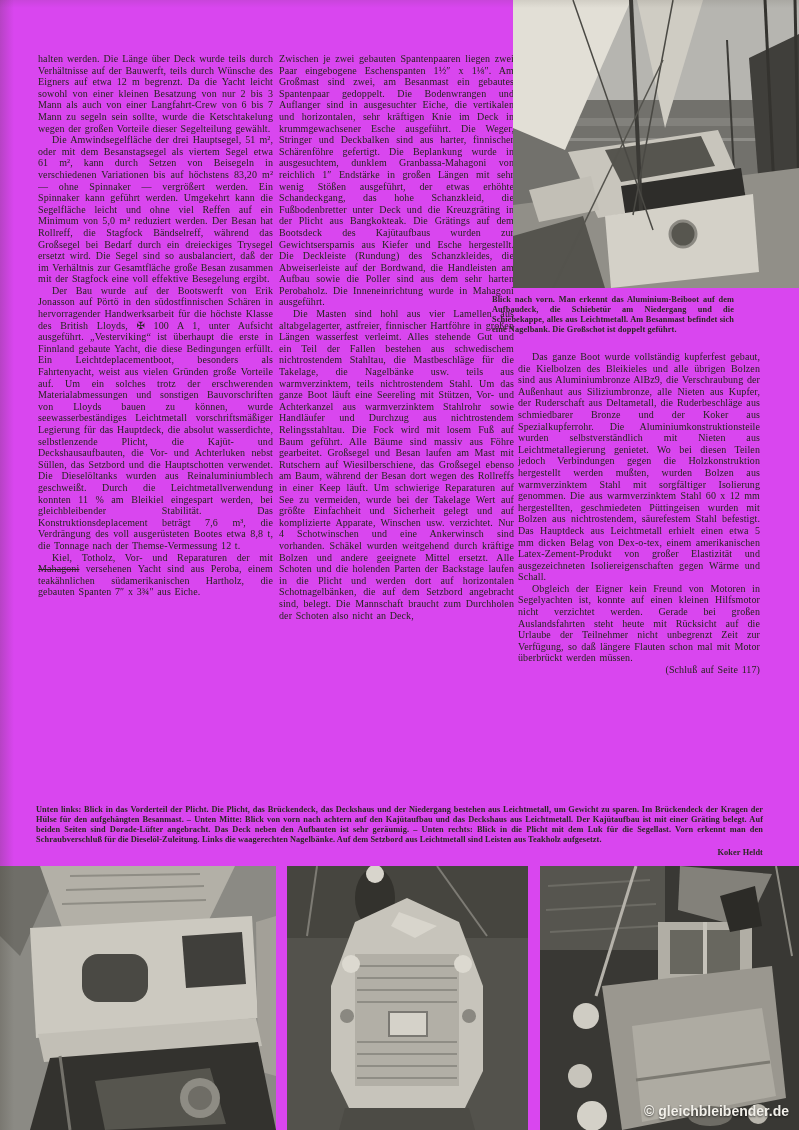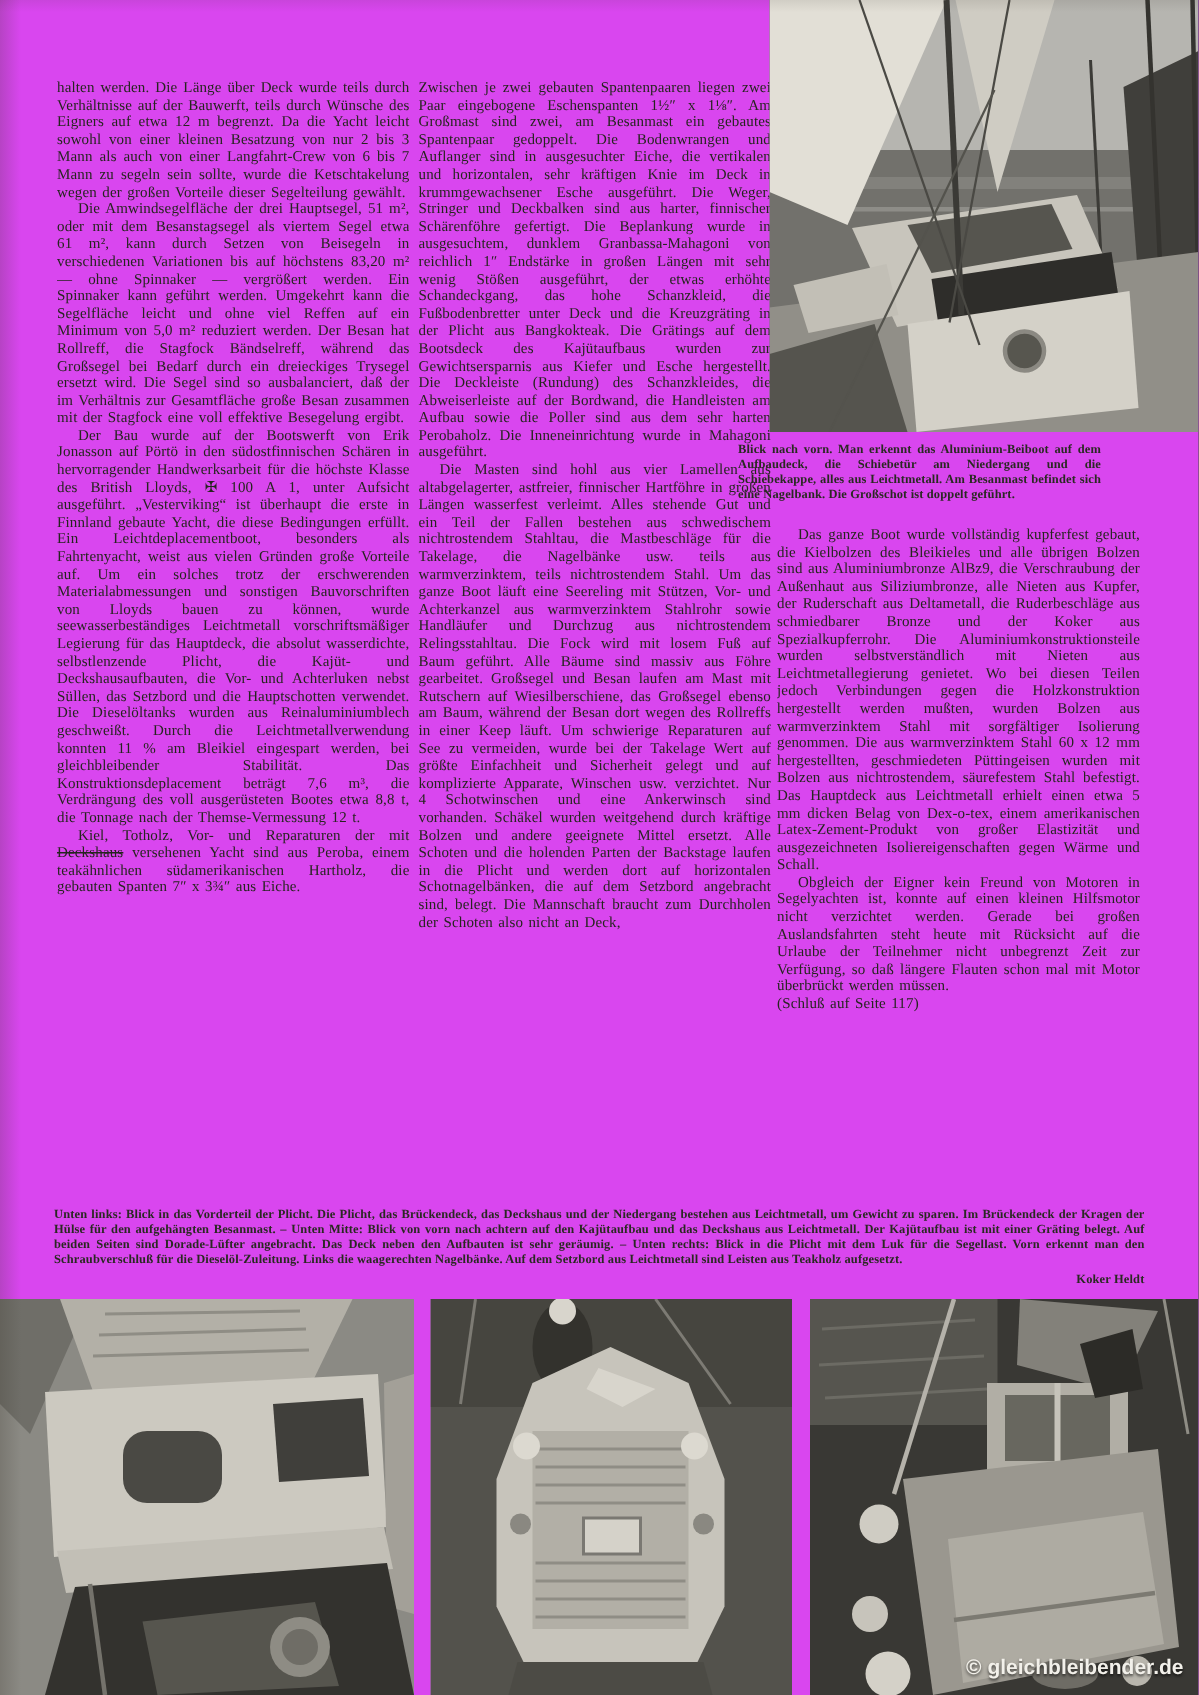--- a/index.html
+++ b/index.html
@@ -27,21 +27,21 @@
     font-size:10px;line-height:11.6px;
     text-align:justify;
     word-spacing:1px;letter-spacing:0.1px;
     hyphens:auto;
   }
   .col p{margin:0;}
   .col p.indent{text-indent:14px;font-family:Liberation Serif, serif;}
   .col-left{left:38px;top:53px;width:235px;height:748px;overflow:hidden;}
   .col-mid{left:279px;top:53px;width:235px;height:748px;overflow:hidden;}
   .col-right{left:518px;top:351px;width:242px;height:452px;overflow:hidden;}
-  .closing{text-indent:0;}
+  .closing{text-align:right;text-indent:0;}
   .struck{text-decoration:line-through;}
   .photo{position:absolute;background:#777;overflow:hidden;}
   .photo svg{display:block;width:100%;height:100%;}
   .photo-top{left:513px;top:0;width:286px;height:288px;}
   .caption{
     font-weight:bold;font-size:8.3px;line-height:10.1px;
     text-align:justify;letter-spacing:0.1px;color:#2a2922;
   }
   .caption-top{position:absolute;left:492px;top:295px;width:242px;}
   .caption-bottom{position:absolute;left:36px;top:805px;width:727px;height:56px;}
@@ -59,21 +59,21 @@
 </style>
 </head>
 <body>
 
 <div class="page">
 
   <div class="col col-left">
     <p>halten werden. Die Länge über Deck wurde teils durch Verhältnisse auf der Bauwerft, teils durch Wünsche des Eigners auf etwa 12 m begrenzt. Da die Yacht leicht sowohl von einer kleinen Besatzung von nur 2 bis 3 Mann als auch von einer Langfahrt-Crew von 6 bis 7 Mann zu segeln sein sollte, wurde die Ketschtakelung wegen der großen Vorteile dieser Segelteilung gewählt.</p>
     <p class="indent">Die Amwindsegelfläche der drei Hauptsegel, 51 m², oder mit dem Besanstagsegel als viertem Segel etwa 61 m², kann durch Setzen von Beisegeln in verschiedenen Variationen bis auf höchstens 83,20 m² — ohne Spinnaker — vergrößert werden. Ein Spinnaker kann geführt werden. Umgekehrt kann die Segelfläche leicht und ohne viel Reffen auf ein Minimum von 5,0 m² reduziert werden. Der Besan hat Rollreff, die Stagfock Bändselreff, während das Großsegel bei Bedarf durch ein dreieckiges Trysegel ersetzt wird. Die Segel sind so ausbalanciert, daß der im Verhältnis zur Gesamtfläche große Besan zusammen mit der Stagfock eine voll effektive Besegelung ergibt.</p>
     <p class="indent">Der Bau wurde auf der Bootswerft von Erik Jonasson auf Pörtö in den südostfinnischen Schären in hervorragender Handwerksarbeit für die höchste Klasse des British Lloyds, ✠ 100 A 1, unter Aufsicht ausgeführt. „Vesterviking“ ist überhaupt die erste in Finnland gebaute Yacht, die diese Bedingungen erfüllt. Ein Leichtdeplacementboot, besonders als Fahrtenyacht, weist aus vielen Gründen große Vorteile auf. Um ein solches trotz der erschwerenden Materialabmessungen und sonstigen Bauvorschriften von Lloyds bauen zu können, wurde seewasserbeständiges Leichtmetall vorschriftsmäßiger Legierung für das Hauptdeck, die absolut wasserdichte, selbstlenzende Plicht, die Kajüt- und Deckshausaufbauten, die Vor- und Achterluken nebst Süllen, das Setzbord und die Hauptschotten verwendet. Die Dieselöltanks wurden aus Reinaluminiumblech geschweißt. Durch die Leichtmetallverwendung konnten 11 % am Bleikiel eingespart werden, bei gleichbleibender Stabilität. Das Konstruktionsdeplacement beträgt 7,6 m³, die Verdrängung des voll ausgerüsteten Bootes etwa 8,8 t, die Tonnage nach der Themse-Vermessung 12 t.</p>
-    <p class="indent"><span>Kiel, Totholz, Vor- und Reparaturen der mit </span><span class="struck">Deckshaus</span><span> versehenen Yacht sind aus Peroba, einem teakähnlichen südamerikanischen Hartholz, die gebauten Spanten 7″ x 3¾″ aus Eiche.</span></p>
+    <p class="indent"><span>Kiel, Totholz, Vor- und Reparaturen der mit </span><span class="struck">Mahagoni</span><span> versehenen Yacht sind aus Peroba, einem teakähnlichen südamerikanischen Hartholz, die gebauten Spanten 7″ x 3¾″ aus Eiche.</span></p>
   </div>
 
   <div class="col col-mid">
     <p>Zwischen je zwei gebauten Spantenpaaren liegen zwei Paar eingebogene Eschenspanten 1½″ x 1⅛″. Am Großmast sind zwei, am Besanmast ein gebautes Spantenpaar gedoppelt. Die Bodenwrangen und Auflanger sind in ausgesuchter Eiche, die vertikalen und horizontalen, sehr kräftigen Knie im Deck in krummgewachsener Esche ausgeführt. Die Weger, Stringer und Deckbalken sind aus harter, finnischer Schärenföhre gefertigt. Die Beplankung wurde in ausgesuchtem, dunklem Granbassa-Mahagoni von reichlich 1″ Endstärke in großen Längen mit sehr wenig Stößen ausgeführt, der etwas erhöhte Schandeckgang, das hohe Schanzkleid, die Fußbodenbretter unter Deck und die Kreuzgräting in der Plicht aus Bangkokteak. Die Grätings auf dem Bootsdeck des Kajütaufbaus wurden zur Gewichtsersparnis aus Kiefer und Esche hergestellt. Die Deckleiste (Rundung) des Schanzkleides, die Abweiserleiste auf der Bordwand, die Handleisten am Aufbau sowie die Poller sind aus dem sehr harten Perobaholz. Die Inneneinrichtung wurde in Mahagoni ausgeführt.</p>
     <p class="indent">Die Masten sind hohl aus vier Lamellen aus altabgelagerter, astfreier, finnischer Hartföhre in großen Längen wasserfest verleimt. Alles stehende Gut und ein Teil der Fallen bestehen aus schwedischem nichtrostendem Stahltau, die Mastbeschläge für die Takelage, die Nagelbänke usw. teils aus warmverzinktem, teils nichtrostendem Stahl. Um das ganze Boot läuft eine Seereling mit Stützen, Vor- und Achterkanzel aus warmverzinktem Stahlrohr sowie Handläufer und Durchzug aus nichtrostendem Relingsstahltau. Die Fock wird mit losem Fuß auf Baum geführt. Alle Bäume sind massiv aus Föhre gearbeitet. Großsegel und Besan laufen am Mast mit Rutschern auf Wiesilberschiene, das Großsegel ebenso am Baum, während der Besan dort wegen des Rollreffs in einer Keep läuft. Um schwierige Reparaturen auf See zu vermeiden, wurde bei der Takelage Wert auf größte Einfachheit und Sicherheit gelegt und auf komplizierte Apparate, Winschen usw. verzichtet. Nur 4 Schotwinschen und eine Ankerwinsch sind vorhanden. Schäkel wurden weitgehend durch kräftige Bolzen und andere geeignete Mittel ersetzt. Alle Schoten und die holenden Parten der Backstage laufen in die Plicht und werden dort auf horizontalen Schotnagelbänken, die auf dem Setzbord angebracht sind, belegt. Die Mannschaft braucht zum Durchholen der Schoten also nicht an Deck,</p>
   </div>
 
   <div class="photo photo-top">
     <svg viewBox="0 0 286 288" preserveAspectRatio="none">
       <rect x="0" y="0" width="286" height="132" fill="#b6b5b0"></rect>

